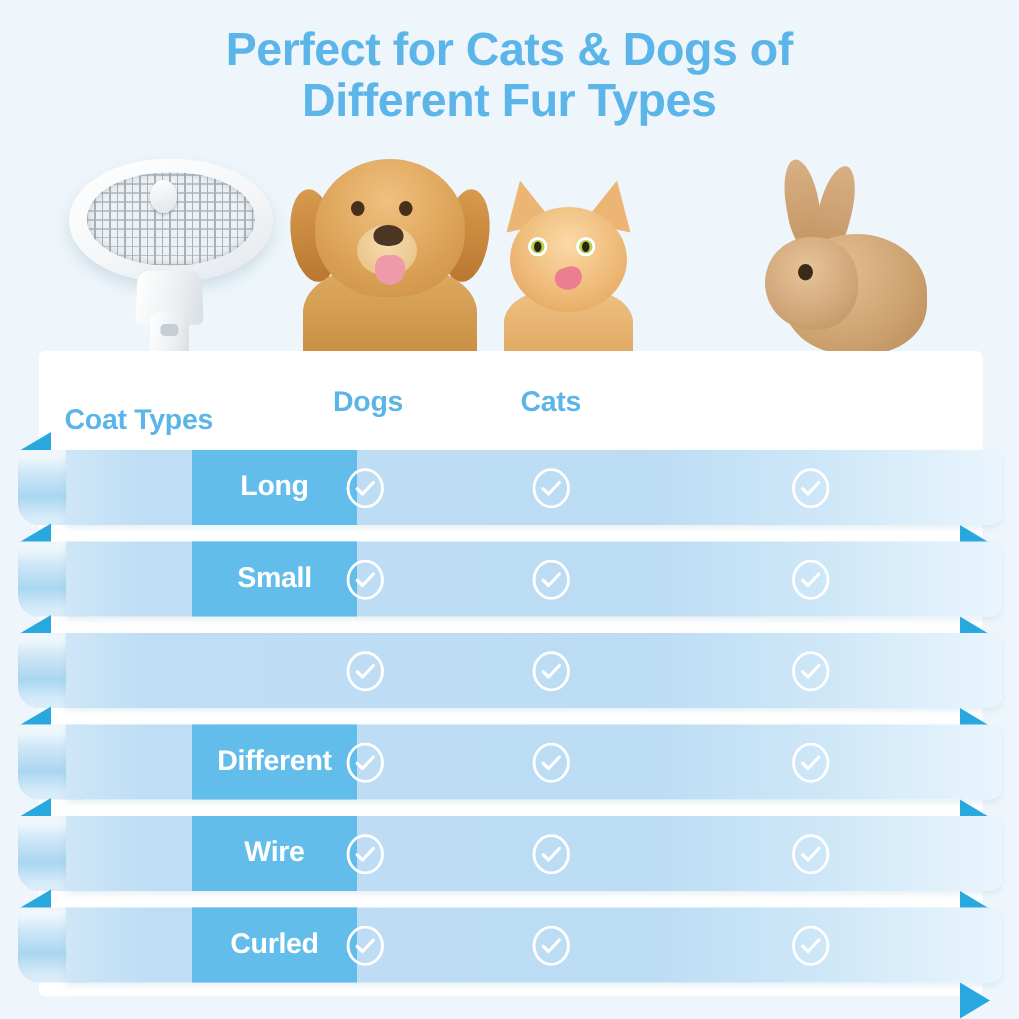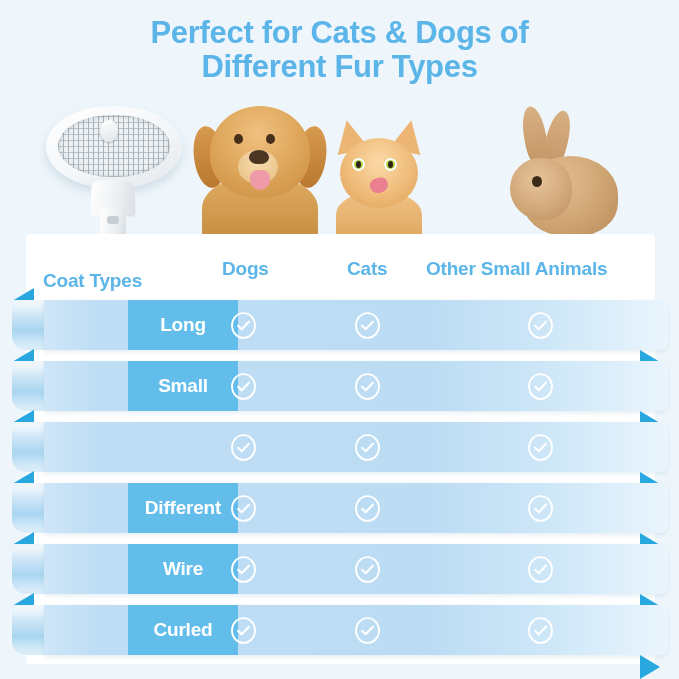--- a/index.html
+++ b/index.html
@@ -281,21 +281,20 @@
   </div>
 
 </div>
 
 <div id="table-card"></div>
 
 <div id="table-header">
   <span class="th th-coat">Coat Types</span>
   <span class="th th-dogs">Dogs</span>
   <span class="th th-cats">Cats</span>
-  <span class="th th-other">Other Small Animals</span>
 </div>
 
 <div id="rows-host">
   <div class="ribbon-row" style="top: 294px; text-align: center;">
     <div class="fold-left"></div>
     <div class="tail-left"></div>
     <div class="bar">
       <div class="fold-right"></div>
     </div>
     <div class="row-label">

